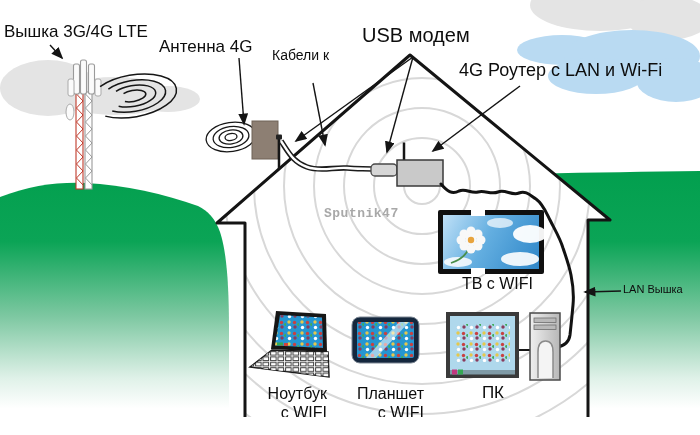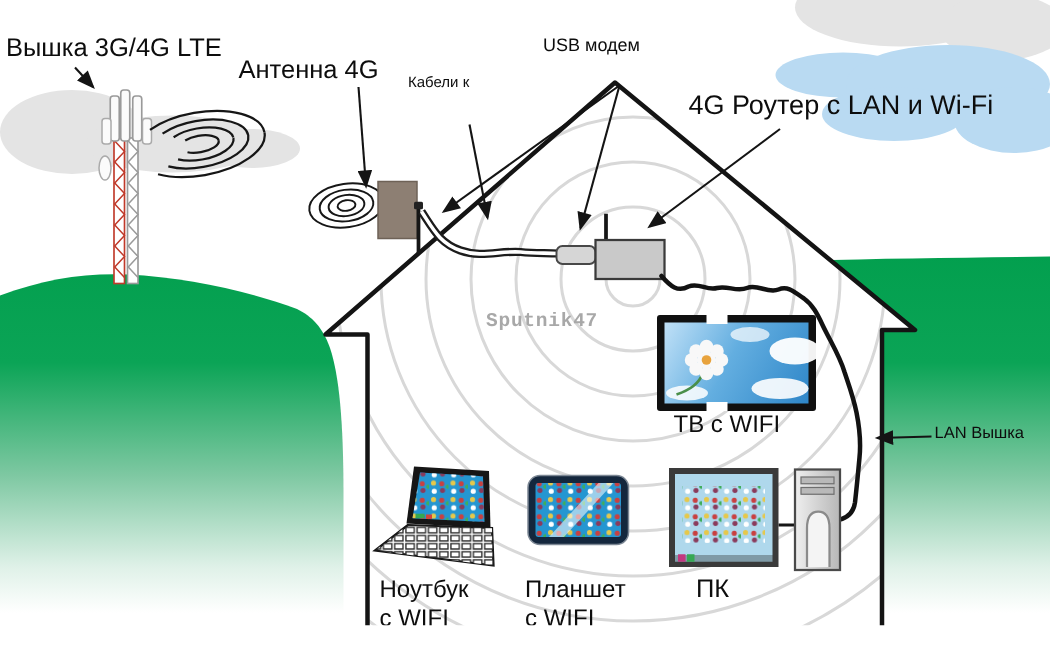--- a/index.html
+++ b/index.html
@@ -5,21 +5,21 @@
   html,body{margin:0;padding:0;background:#fff;}
   .stage{
     position:relative;width:700px;height:417px;background:#ffffff;
     overflow:hidden;font-family:"Liberation Sans",sans-serif;
   }
   .stage svg{position:absolute;left:0;top:0;}
   .lbl{
     position:absolute;color:#0d0d0d;white-space:nowrap;
     font-family:"Liberation Sans",sans-serif;line-height:1.1;
   }
-  .center{text-align:left;}
+  .center{text-align:right;}
   .watermark{color:#a8a8a8;font-weight:bold;letter-spacing:.5px;font-family:Liberation Mono, monospace;}
 </style>
 </head>
 <body>
 
 <div class="stage">
 
 <svg width="700" height="435" viewBox="0 0 700 435">
   <defs>
     <linearGradient id="g-ground" x1="0" y1="150" x2="0" y2="428" gradientUnits="userSpaceOnUse">
@@ -203,24 +203,24 @@
     <line x1="313" y1="83" x2="325" y2="145" marker-end="url(#arr)"></line>
     <line x1="413" y1="57" x2="387" y2="152" marker-end="url(#arr)"></line>
     <line x1="413" y1="57" x2="296" y2="141" marker-end="url(#arr)"></line>
     <line x1="520" y1="86" x2="433" y2="151" marker-end="url(#arr)"></line>
     <line x1="621" y1="291" x2="585" y2="292" marker-end="url(#arr)"></line>
   </g>
 </svg>
 
   <div class="lbl" style="left:4px;top:23px;font-size:17px">Вышка 3G/4G LTE</div>
   <div class="lbl" style="left:159px;top:38px;font-size:17px">Антенна 4G</div>
-  <div class="lbl" style="left:272px;top:47px;font-size:10px;line-height:17px">
+  <div class="lbl" style="left:272px;top:47px;font-size:14px;line-height:17px">
     <span>Кабели к</span><br>
   </div>
-  <div class="lbl" style="left:362px;top:24px;font-size:12px">USB модем</div>
+  <div class="lbl" style="left:362px;top:24px;font-size:20px">USB модем</div>
   <div class="lbl" style="left:459px;top:61px;font-size:18px">4G Роутер с LAN и Wi-Fi</div>
   <div class="lbl watermark" style="left:324px;top:207px;font-size:13px">Sputnik47</div>
   <div class="lbl center" style="left:449px;top:275px;width:84px;font-size:16px">ТВ с WIFI</div>
   <div class="lbl" style="left:623px;top:283px;font-size:11px">LAN Вышка</div>
   <div class="lbl center" style="left:253px;top:384px;width:74px;font-size:16px;line-height:19px">
     <span>Ноутбук</span><br>
     <span>с WIFI</span>
   </div>
   <div class="lbl center" style="left:350px;top:384px;width:74px;font-size:16px;line-height:19px">
     <span>Планшет</span><br>

